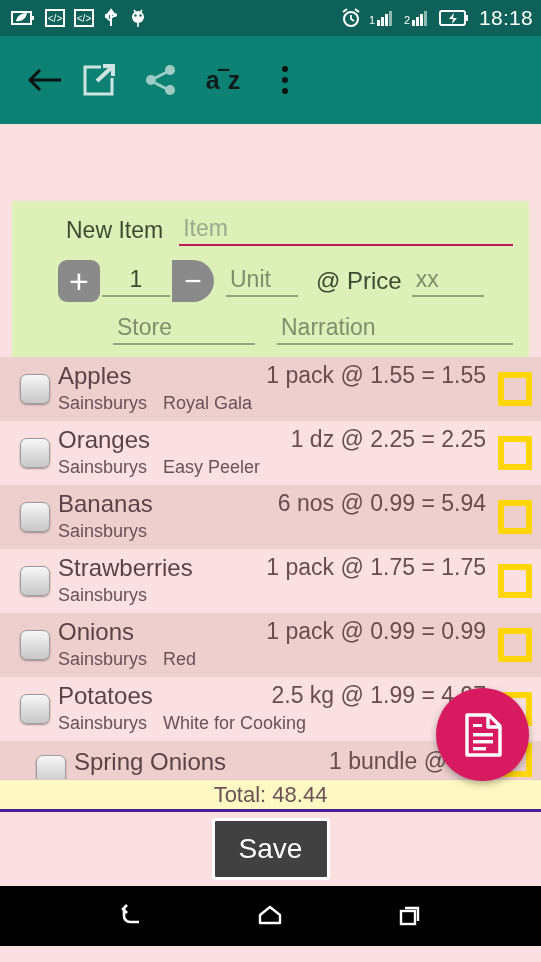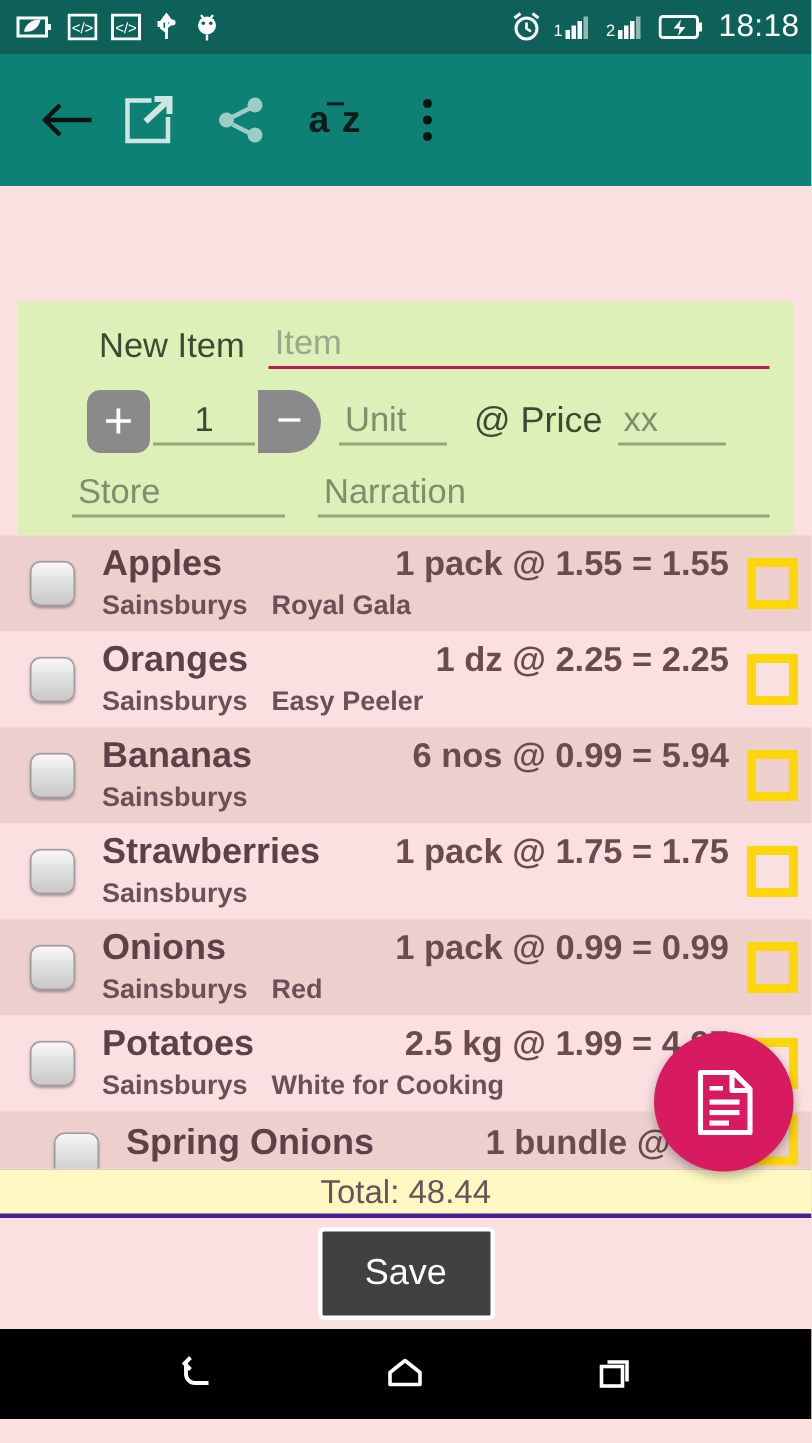--- a/index.html
+++ b/index.html
@@ -59,40 +59,40 @@
     font-size: 34px; line-height: 1; cursor: pointer; flex: 0 0 auto;
   }
   .plus-btn { border-radius: 9px; }
   .minus-btn { border-radius: 0 21px 21px 0; font-size: 30px; }
   .qty-field {
     width: 68px; text-align: center; color: #3b4b33; margin: 0 2px;
   }
   .unit-field { width: 72px; margin-left: 12px; }
   .at-price { font-size: 24px; color: #3b4b33; margin: 0 10px 0 18px; white-space: nowrap; }
   .price-field { width: 72px; }
-  .ni-row3 { padding-left: 36px; }
+  .ni-row3 { padding-left: 71px; margin-left: 30px; }
   .store-field { width: 142px; }
   .narr-field { flex: 1 1 auto; margin-left: 22px; }
 
   
   .list { position: relative; background: #fae0e0; }
   .row {
     height: 64px; position: relative; display: flex; align-items: center;
     padding-left: 20px; padding-right: 0;
   }
   .row.odd  { background: #edd0ce; }
   .row.even { background: #fae0e0; }
   .row.clipped { height: 38px; overflow: hidden; align-items: flex-start; padding-top: 2px; padding-left: 36px; }
   .cbox {
     width: 30px; height: 30px; flex: 0 0 30px; border-radius: 7px;
     background: linear-gradient(180deg,#f7f7f7 0%,#dcdcdc 55%,#c9c9c9 100%);
     border: 1px solid #9c9c9c; box-shadow: 0 1px 2px rgba(0,0,0,.35);
     cursor: pointer;
   }
-  .row-main { flex: 1 1 auto; margin-left: 18px; position: relative; height: 100%; font-weight: bold; }
+  .row-main { flex: 1 1 auto; margin-left: 8px; position: relative; height: 100%; }
   .r-name {
     position:absolute; left: 0; top: 5px; font-size: 24px; color: #5c4246;
   }
   .r-qty {
     position:absolute; right: 12px; top: 5px; font-size: 23px; color: #6a4c4c; white-space: nowrap;
   }
   .r-sub { position: absolute; left: 0; top: 36px; display: flex; gap: 16px; }
   .r-store { font-size: 18px; color: #6b5157; }
   .r-narr  { font-size: 18px; color: #6b5157; }
   .ysq {
@@ -113,21 +113,21 @@
     height: 33px; background: #fef9c3; border-top: 1px solid #e8c9c9;
     border-bottom: 3px solid #4c1d95;
     display:flex; align-items:center; justify-content:center;
     font-size: 22px; color: #6a5256;
   }
   .btnbar {
     height: 74px; background: #fae0e0; display:flex; align-items:center; justify-content:center; gap: 4px;
   }
   .btn {
     min-width: 118px; height: 62px; background: #414141; color: #fff;
-    border: 3px solid #ffffff; border-radius: 4px; font-size: 24px;
+    border: 3px solid #ffffff; border-radius: 4px; font-size: 28px;
     display:flex; align-items:center; justify-content:center; cursor: pointer;
     padding: 0 20px;
   }
 
   
   .navbar {
     height: 60px; background: #000; display:flex; align-items:center;
     justify-content: space-around; padding: 0 60px;
   }
   .nav-btn { width: 60px; height: 60px; display:flex; align-items:center; justify-content:center; cursor:pointer; }

